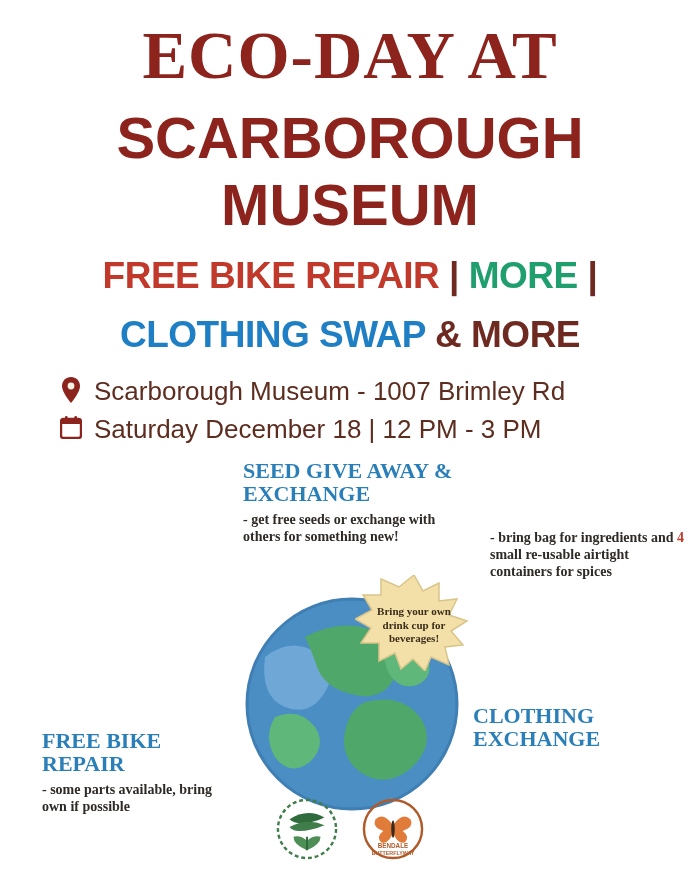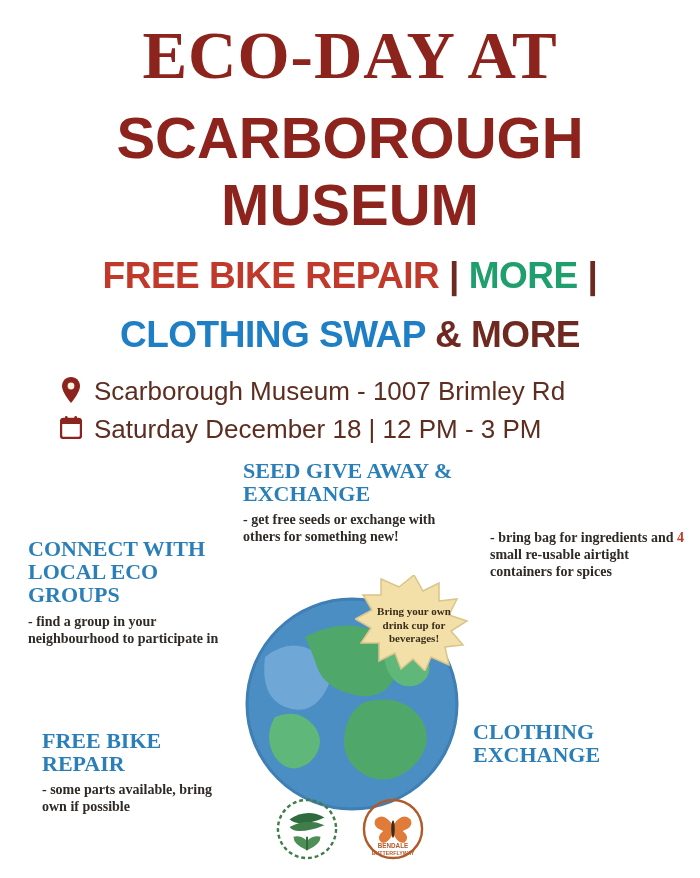--- a/index.html
+++ b/index.html
@@ -119,21 +119,21 @@
     line-height: 1.22;
     margin: 0;
     font-weight: bold;
   }
   .block p .hl { color: #c0392b; }
 
   #block-seed { left: 243px; top: 0px; width: 215px; }
   #block-connect { left: 28px; top: 78px; width: 205px; }
   #block-recipe { left: 490px; top: 70px; width: 195px; }
   #block-bike { left: 42px; top: 270px; width: 195px; }
-  #block-clothing { left: 473px; top: 245px; width: 205px; margin-top: 16px; }
+  #block-clothing { left: 473px; top: 245px; width: 205px; }
 
   
   .earth-wrap {
     position: absolute;
     left: 245px;
     top: 138px;
     width: 215px;
     height: 215px;
   }
   .starburst {
@@ -217,24 +217,20 @@
     </div>
   </div>
 
   <div class="blocks">
 
     <div class="block" id="block-seed">
       <h3>SEED GIVE AWAY &amp; EXCHANGE</h3>
       <p>- get free seeds or exchange with others for something new!</p>
     </div>
 
-    <div class="block" id="block-connect">
-      <h3>CONNECT WITH LOCAL ECO GROUPS</h3>
-      <p>- find a group in your neighbourhood to participate in</p>
-    </div>
 
     <div class="block" id="block-recipe">
       <p><span>- bring bag for ingredients and </span><span class="hl">4</span><span> small re-usable airtight containers for spices</span></p>
     </div>
 
     <div class="block" id="block-bike">
       <h3>FREE BIKE REPAIR</h3>
       <p>- some parts available, bring own if possible</p>
     </div>
 

